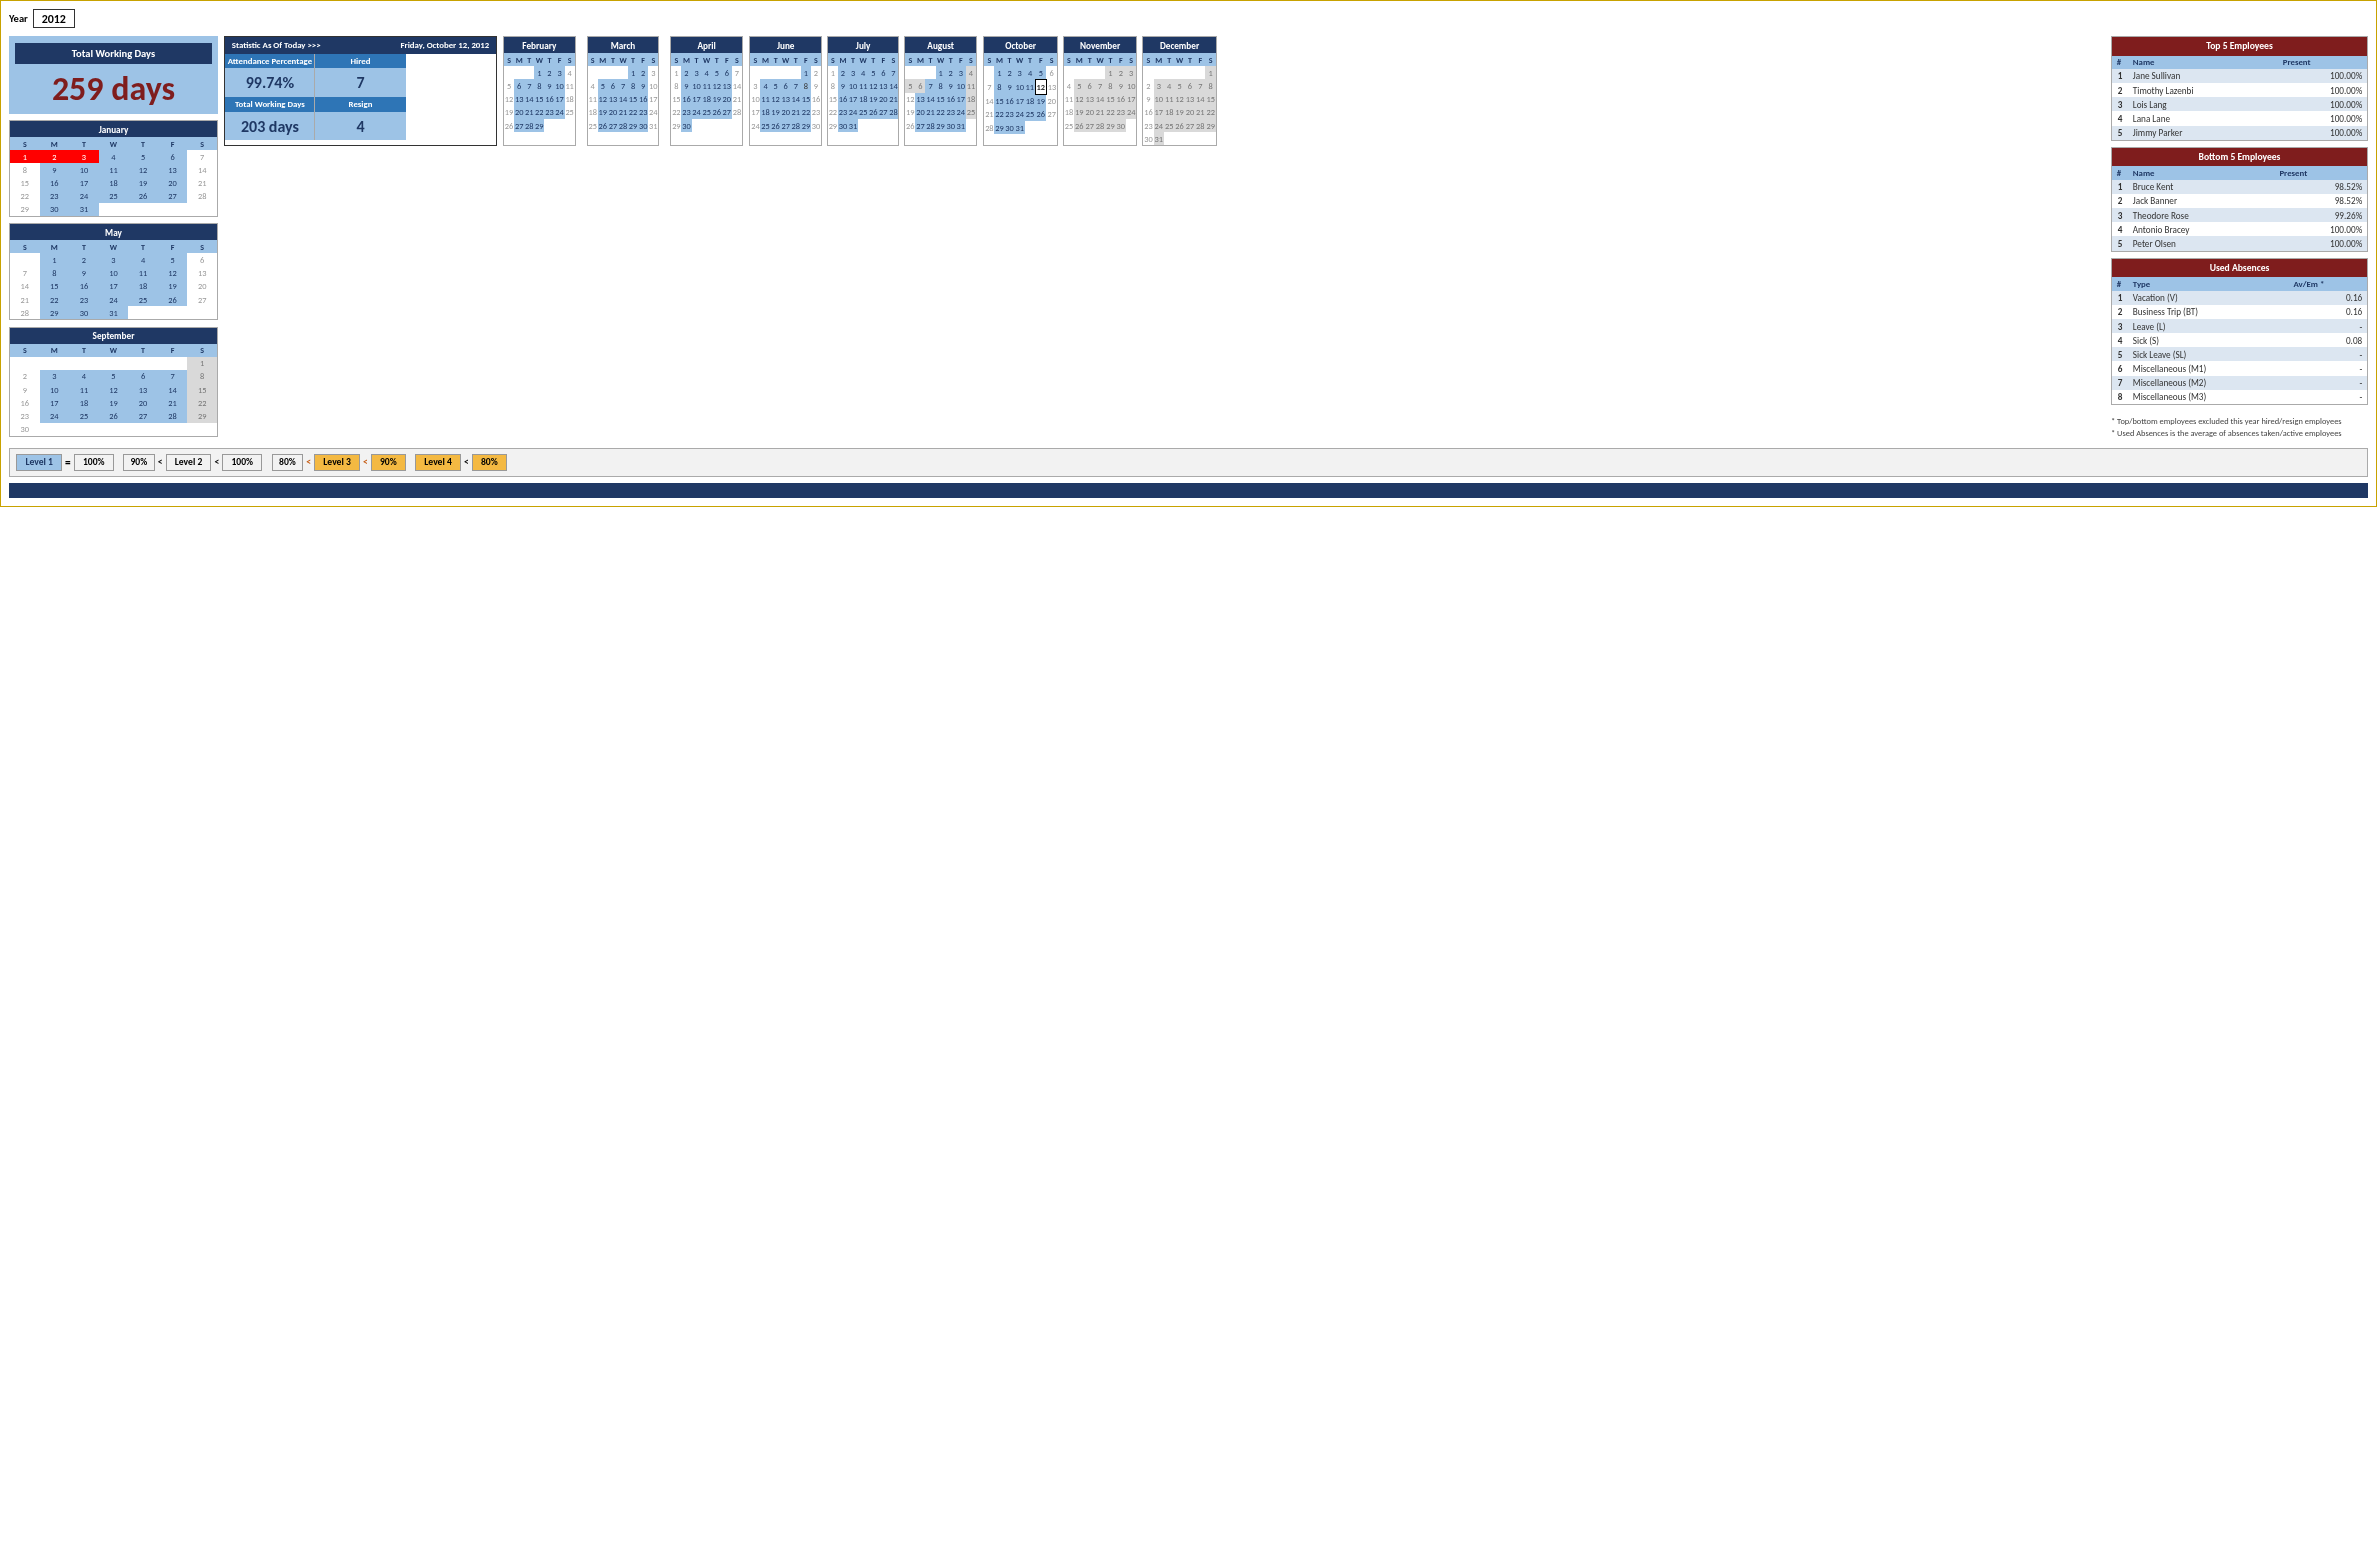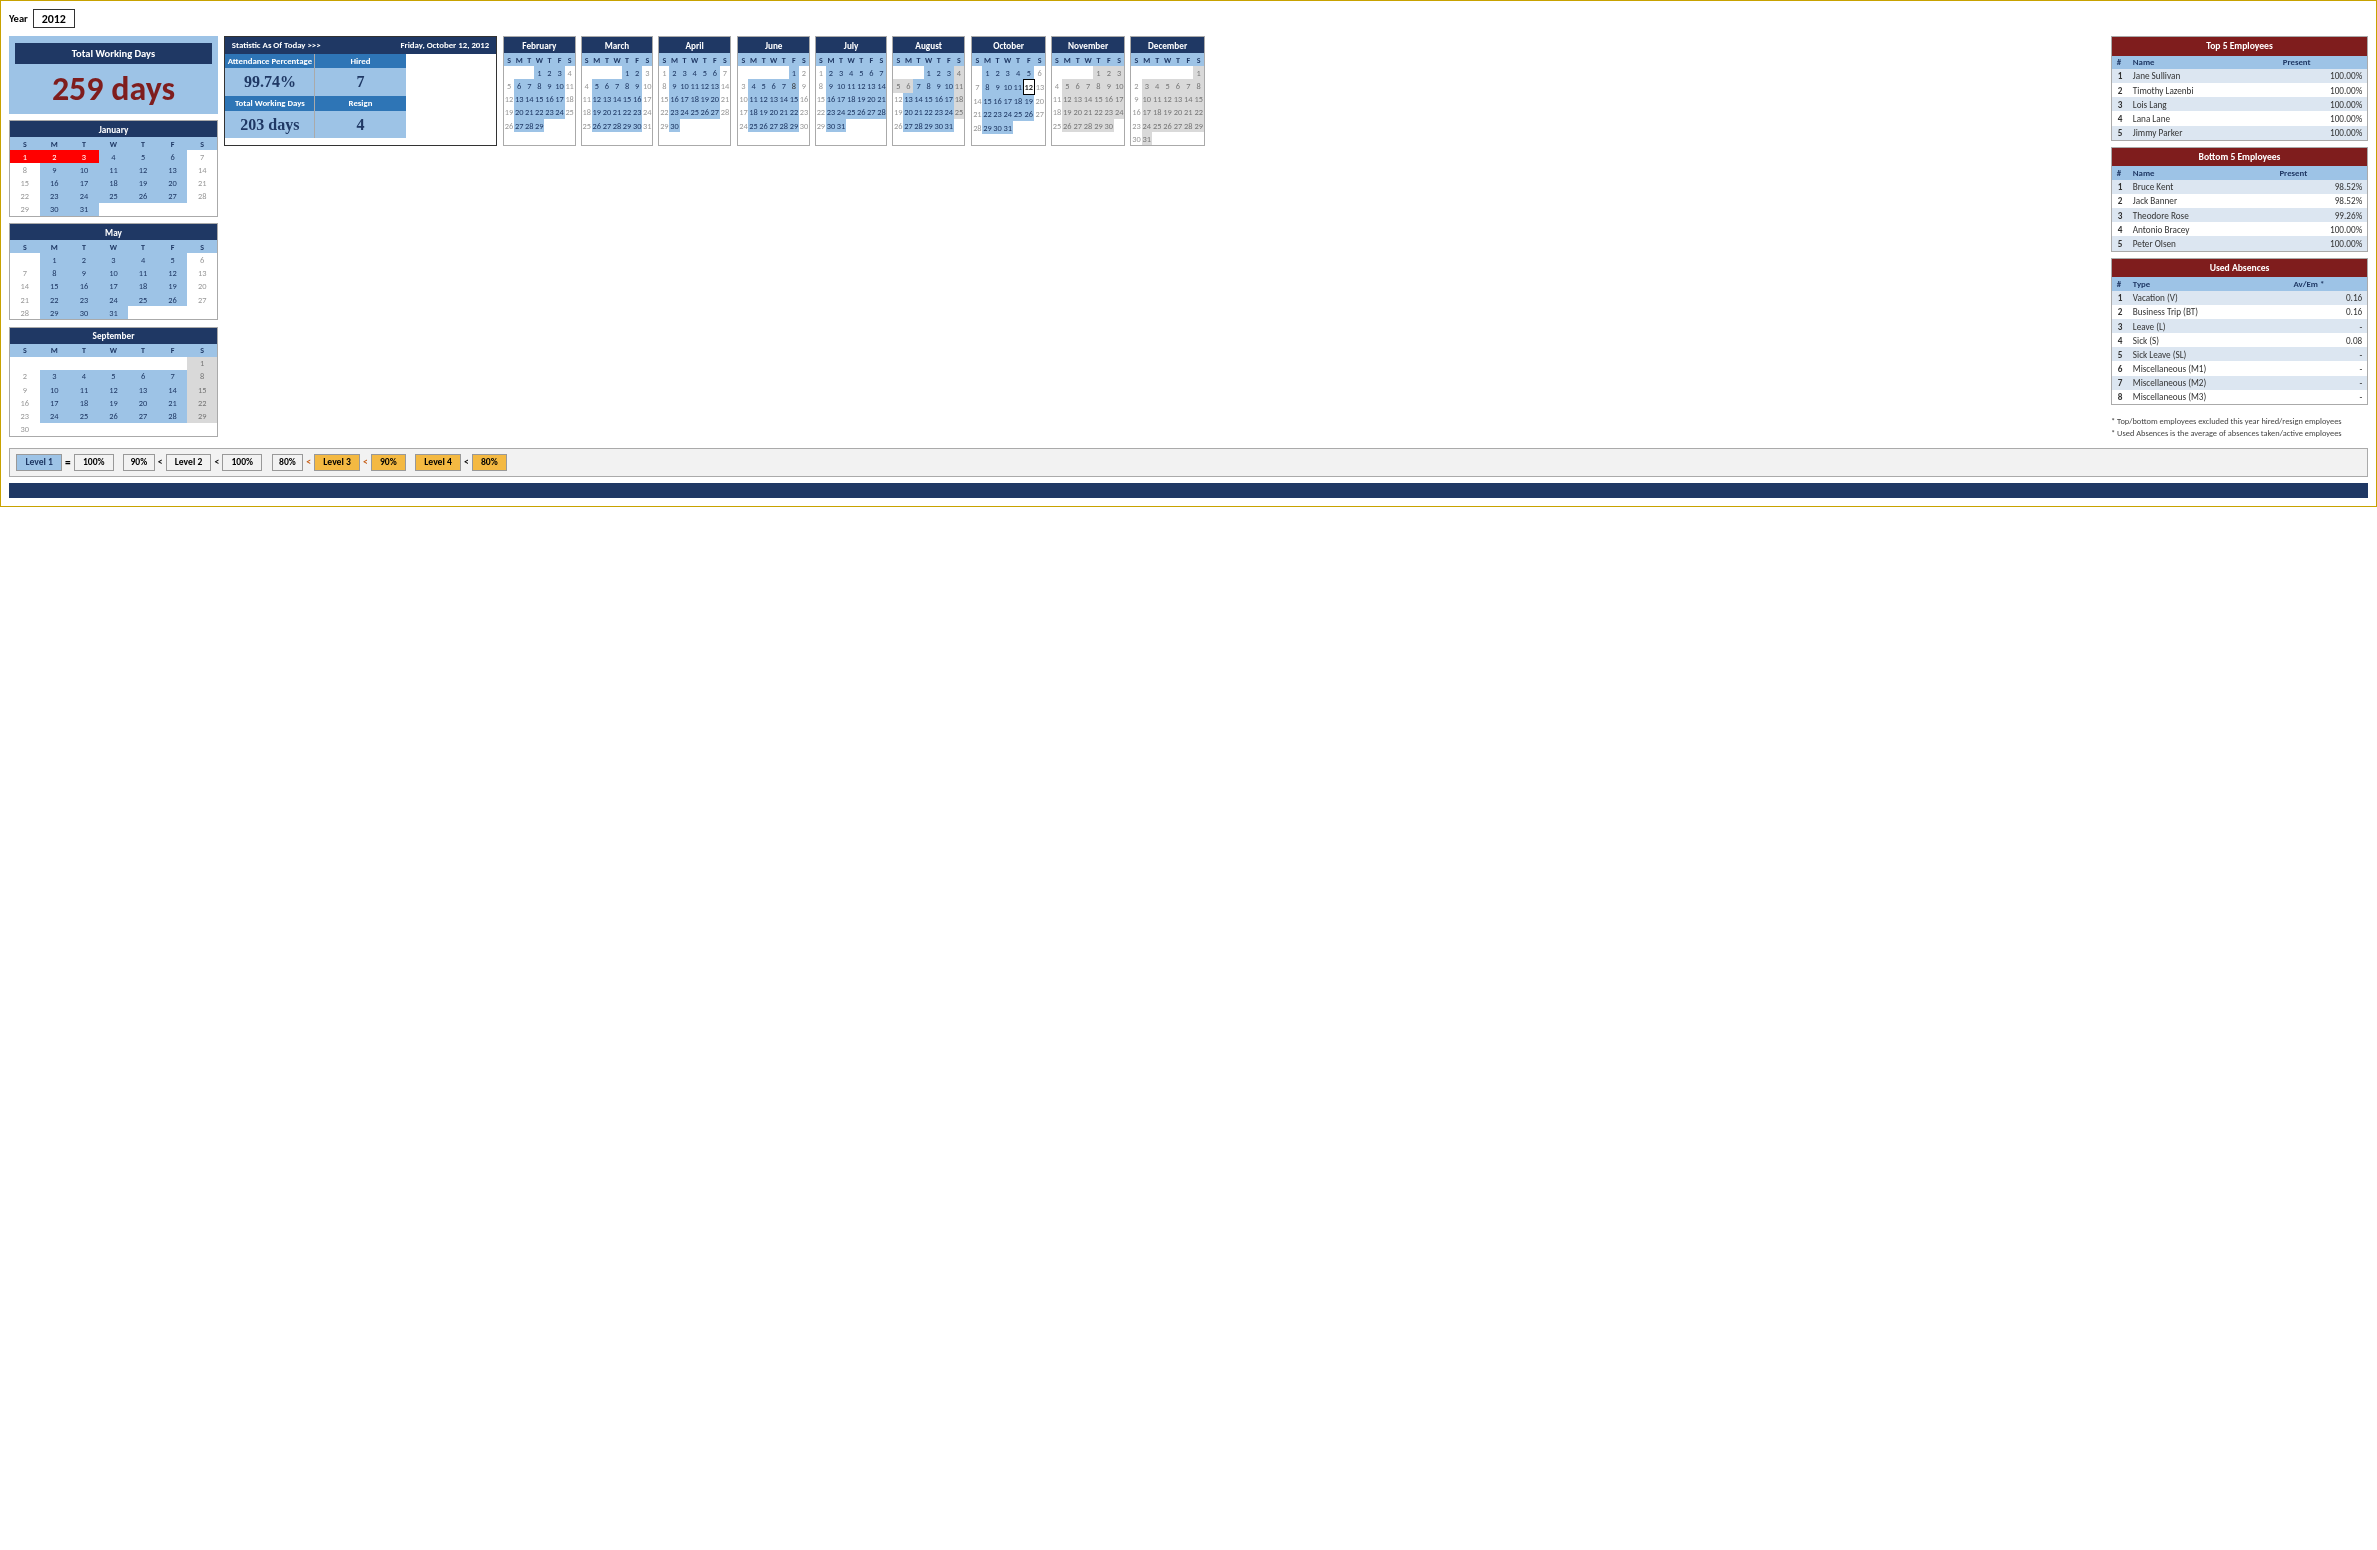--- a/index.html
+++ b/index.html
@@ -126,21 +126,20 @@
       font-weight: bold;
       padding: 2.4px;
     }
     .stats-section .sub-value {
       background: #9dc3e6;
       text-align: center;
       font-size: 11.3px;
       font-weight: bold;
       color: #1f3864;
       padding: 6.4px 3.2px;
-      font-family: Liberation Serif, serif;
     }
     .stats-section .sub-value.large {
       font-size: 26px;
       padding: 8px;
     }
 
     
     .right-col {
       display: flex;
       flex-direction: column;
@@ -429,21 +428,21 @@
         </div>
         <div class="stats-section">
           <div class="sub-title">Hired</div>
           <div class="sub-value" style="font-size:16px;padding:4.8px;">7</div>
           <div class="sub-title">Resign</div>
           <div class="sub-value" style="font-size:16px;padding:4.8px;">4</div>
         </div>
       </div>
     </div>
 
-    <div style="display:grid;grid-template-columns:repeat(3,1fr);gap:5px;">
+    <div style="display:grid;grid-template-columns:repeat(3,1fr);gap:11px;">
 
       <div class="month-cal">
         <div class="month-header">February</div>
         <table>
             <thead>
               <tr>
                 <th>S</th>
                 <th>M</th>
                 <th>T</th>
                 <th>W</th>

